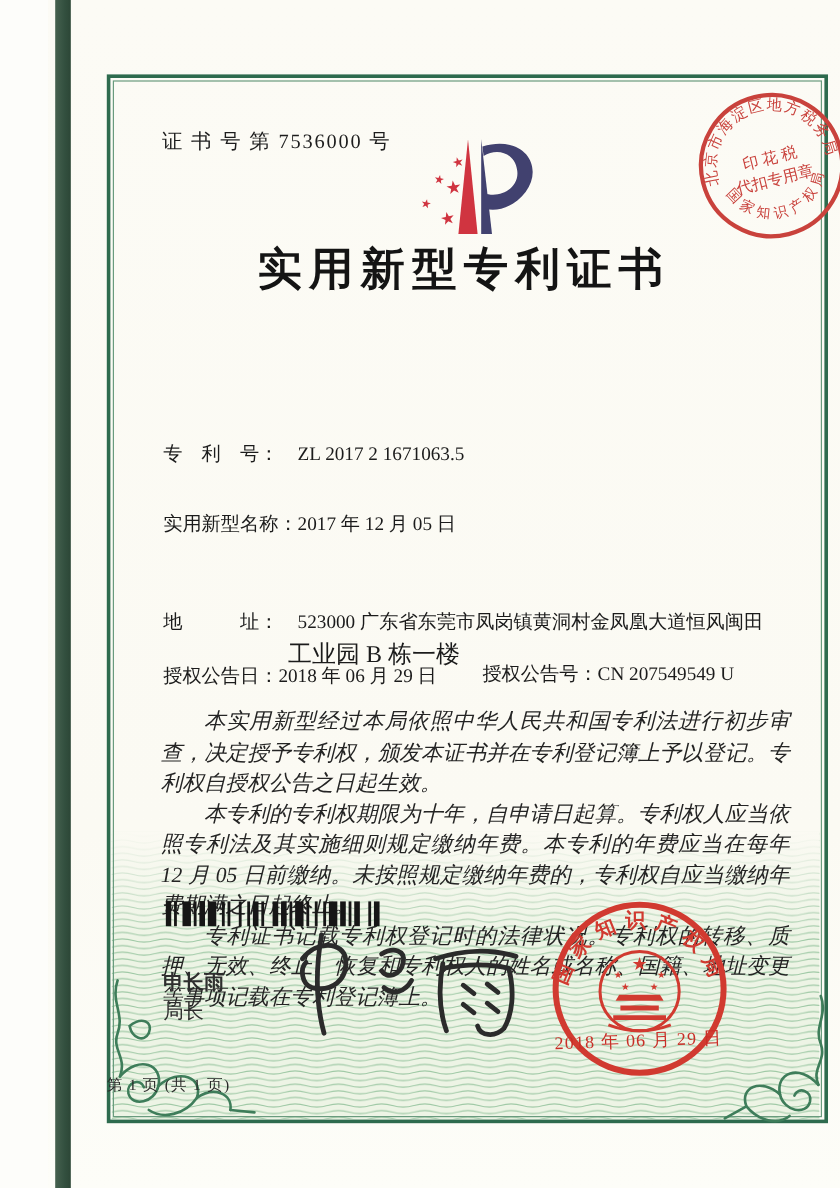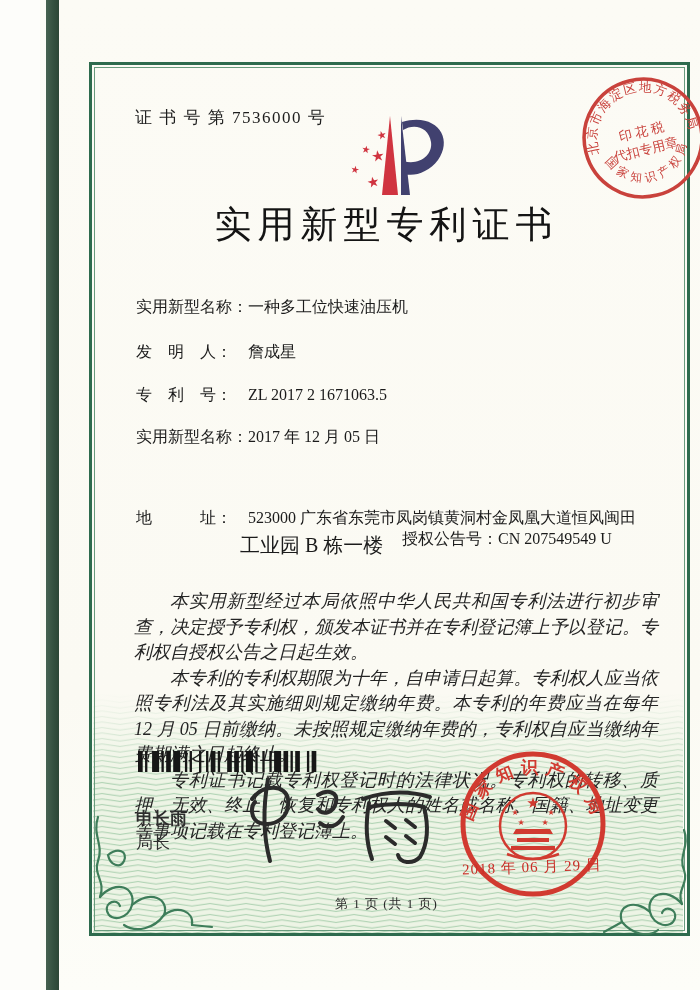--- a/index.html
+++ b/index.html
@@ -4,35 +4,35 @@
 <style>
   html,body{margin:0;padding:0;}
   body{width:700px;height:990px;background:#fdfdfa;font-family:"Liberation Serif","DejaVu Serif",serif;}
   .page{position:relative;width:700px;height:990px;overflow:hidden;background:linear-gradient(180deg,#fcfbf5 0%,#fbfaf3 70%,#fdfdf8 100%);margin-left:40px;}
   .spine{position:absolute;left:6px;top:0;width:13px;height:990px;background:linear-gradient(90deg,#46614f,#33503f 60%,#2c4636);}
   .frame{position:absolute;left:49px;top:62px;width:595px;height:868px;border:3px solid #2e6b4e;}
   .frame-inner{position:absolute;left:2px;top:2px;right:2px;bottom:2px;border:1px solid #699b7e;}
   .waves{position:absolute;left:53px;top:693px;width:590px;height:240px;}
   .wave-fade{position:absolute;left:53px;top:693px;width:590px;height:90px;background:linear-gradient(180deg,#fbfaf3 0%,rgba(251,250,243,0) 100%);}
   .cert-no{position:absolute;left:95px;top:106px;font-size:17px;letter-spacing:1.5px;color:#1d1d1d;}
-  .title{position:absolute;left:49px;top:200px;width:595px;text-align:center;font-size:37px;font-weight:normal;letter-spacing:6px;color:#141414;}
+  .title{position:absolute;left:49px;top:200px;width:595px;text-align:center;font-size:37px;font-weight:bold;letter-spacing:6px;color:#141414;}
   .row{position:absolute;left:96px;font-size:16px;color:#1b1b1b;white-space:nowrap;}
   .row .lbl{display:inline-block;min-width:112px;}
   .addr2{position:absolute;left:200px;font-size:20px;color:#1b1b1b;}
   .grant-no{position:absolute;left:362px;font-size:16px;color:#1b1b1b;white-space:nowrap;}
   .body-text{position:absolute;left:94px;top:589px;width:524px;font-size:18px;line-height:25.5px;color:#242424;text-align:justify;font-style:italic;}
   .body-text p{margin:0;text-indent:2em;}
   .barcode{position:absolute;left:98px;top:751px;width:183px;height:21px;}
   .signer-title{position:absolute;left:96px;top:831px;font-size:17px;color:#2e2e2e;font-family:"Liberation Sans","DejaVu Sans",sans-serif;}
   .signer-name{position:absolute;left:96px;top:807px;font-size:17px;color:#2e2e2e;font-family:"Liberation Sans","DejaVu Sans",sans-serif;font-weight:bold;}
   .signature{position:absolute;left:198px;top:765px;width:205px;height:108px;}
   .seal{position:absolute;left:407px;top:738px;width:172px;height:172px;}
   .seal-date{position:absolute;left:410px;top:858px;width:164px;text-align:center;font-size:15px;color:#c92e27;transform:rotate(-2deg);letter-spacing:1px;}
   .stamp{position:absolute;left:532px;top:67px;width:142px;height:142px;transform:rotate(-14deg);}
-  .footer{position:absolute;left:49px;top:895px;width:595px;text-align:center;font-size:13px;color:#2a2a2a;letter-spacing:1px;}
+  .footer{position:absolute;left:49px;top:895px;width:595px;font-size:13px;color:#2a2a2a;letter-spacing:1px;}
   .flourish{position:absolute;}
   svg text{font-family:"Liberation Serif","DejaVu Serif",serif;}
 </style>
 </head>
 <body>
 
 <div class="page">
 
   <div class="spine"></div>
 
@@ -95,28 +95,27 @@
     </text>
     <text font-size="11.5" fill="#c9423c" letter-spacing="4">
       <textPath href="#arcBot" startOffset="50%" text-anchor="middle">国家知识产权局</textPath>
     </text>
     <text x="70" y="68" font-size="13" fill="#c9423c" text-anchor="middle">印 花 税</text>
     <text x="70" y="86" font-size="13" fill="#c9423c" text-anchor="middle">代扣专用章</text>
   </svg>
 
   <div class="title">实用新型专利证书</div>
 
-  <div class="row" style="top:297px"><span class="lbl">实用新型名称：</span><span>一种多工位快速油压机</span></div>
-  <div class="row" style="top:342px"><span class="lbl">发　明　人：</span><span>詹成星</span></div>
-  <div class="row" style="top:385px"><span class="lbl">专　利　号：</span><span>ZL 2017 2 1671063.5</span></div>
+  <div class="row" style="top:368px"><span class="lbl">专　利　号：</span><span>ZL 2017 2 1671063.5</span></div>
   <div class="row" style="top:427px"><span class="lbl">实用新型名称：</span><span>2017 年 12 月 05 日</span></div>
   <div class="row" style="top:508px"><span class="lbl">地　　　址：</span><span>523000 广东省东莞市凤岗镇黄洞村金凤凰大道恒风闽田</span></div>
   <div class="addr2" style="top:532px">工业园 B 栋一楼</div>
 
-  <div class="grant-no" style="top:529px"><span>授权公告号：</span><span>CN 207549549 U</span></div>
+  <div class="row" style="top:553px"><span>授权公告日：</span><span>2018 年 06 月 29 日</span></div>
+  <div class="grant-no" style="top:552px"><span>授权公告号：</span><span>CN 207549549 U</span></div>
 
   <div class="body-text">
     <p>本实用新型经过本局依照中华人民共和国专利法进行初步审查，决定授予专利权，颁发本证书并在专利登记簿上予以登记。专利权自授权公告之日起生效。</p>
     <p>本专利的专利权期限为十年，自申请日起算。专利权人应当依照专利法及其实施细则规定缴纳年费。本专利的年费应当在每年 12 月 05 日前缴纳。未按照规定缴纳年费的，专利权自应当缴纳年费期满之日起终止。</p>
     <p>专利证书记载专利权登记时的法律状况。专利权的转移、质押、无效、终止、恢复和专利权人的姓名或名称、国籍、地址变更等事项记载在专利登记簿上。</p>
   </div>
 
   <svg class="barcode" viewBox="0 0 100 21" preserveAspectRatio="none">
       <rect x="0" y="0" width="2.5641025641025643" height="21" fill="#161616"></rect>
       <rect x="3.8461538461538467" y="0" width="1.2820512820512822" height="21" fill="#161616"></rect>

